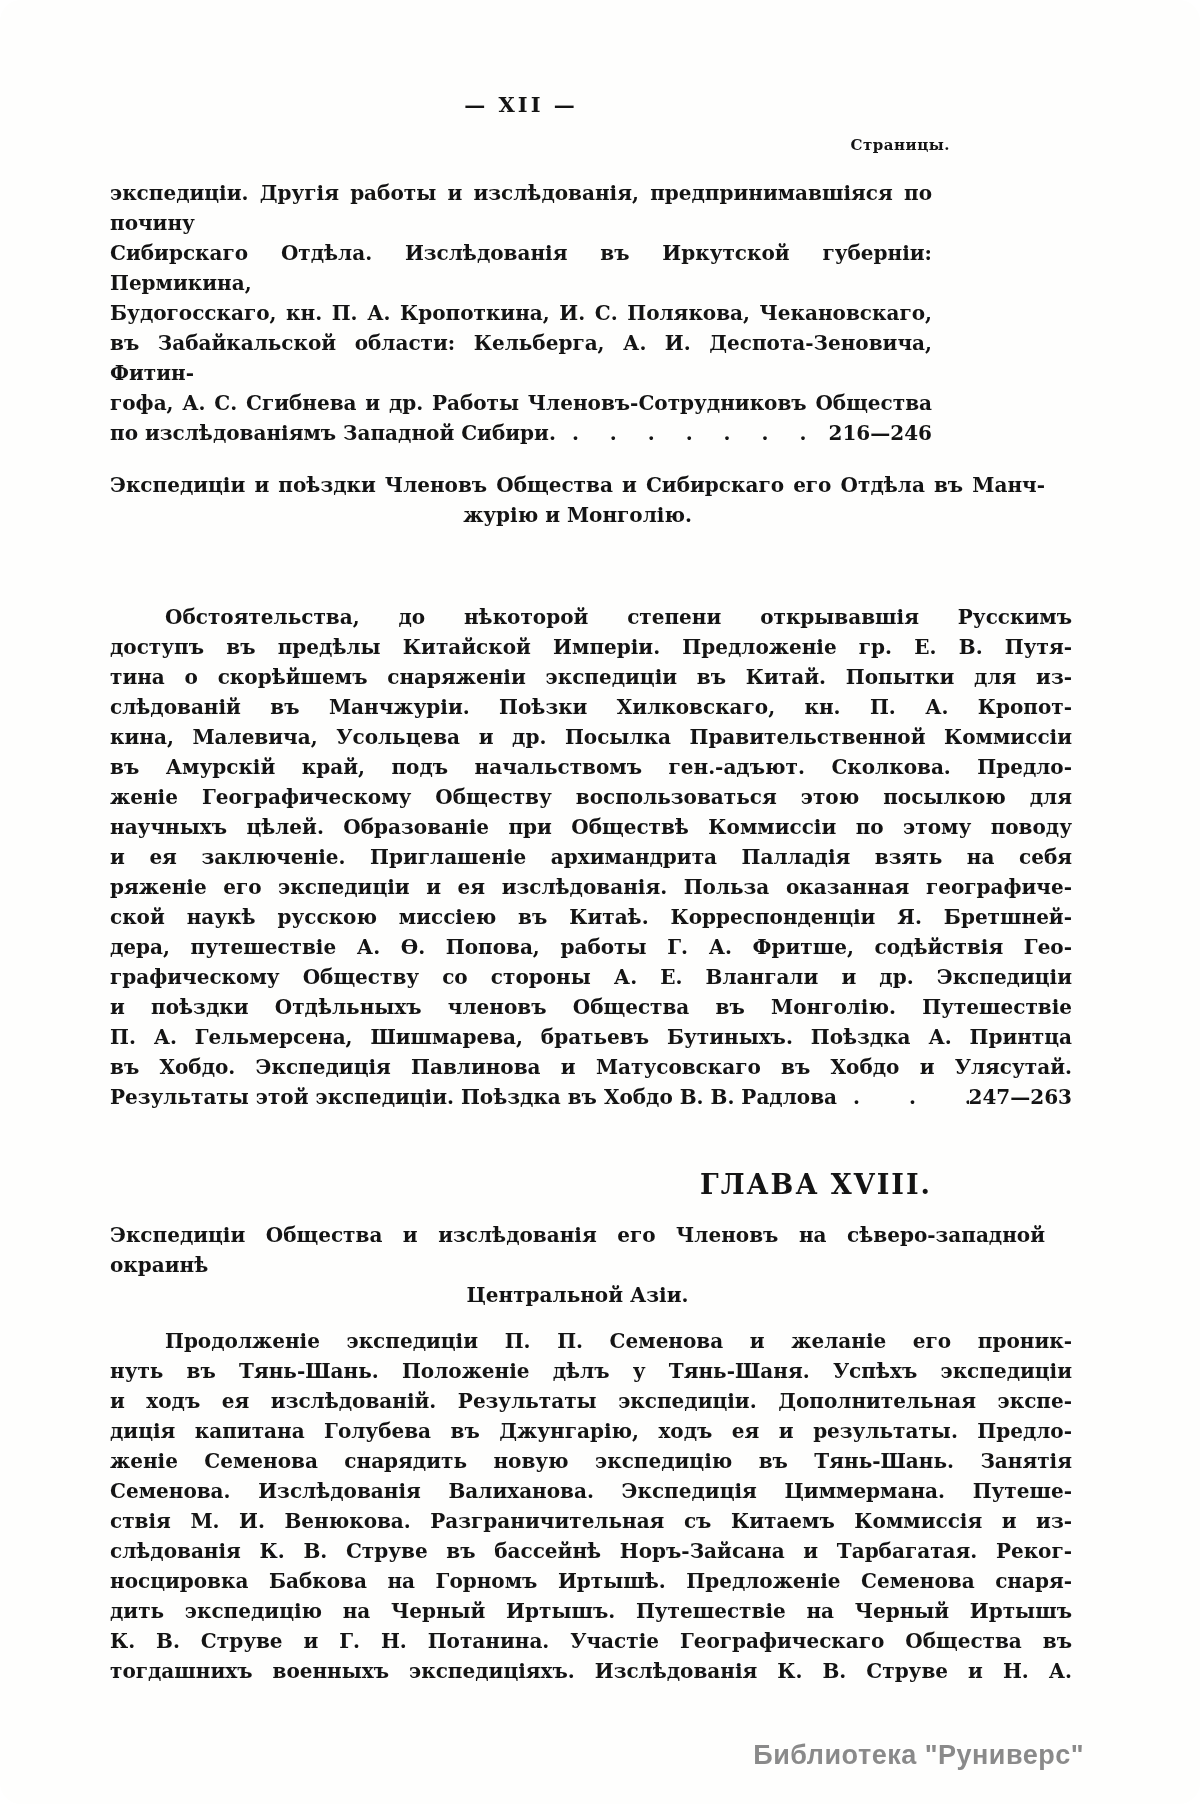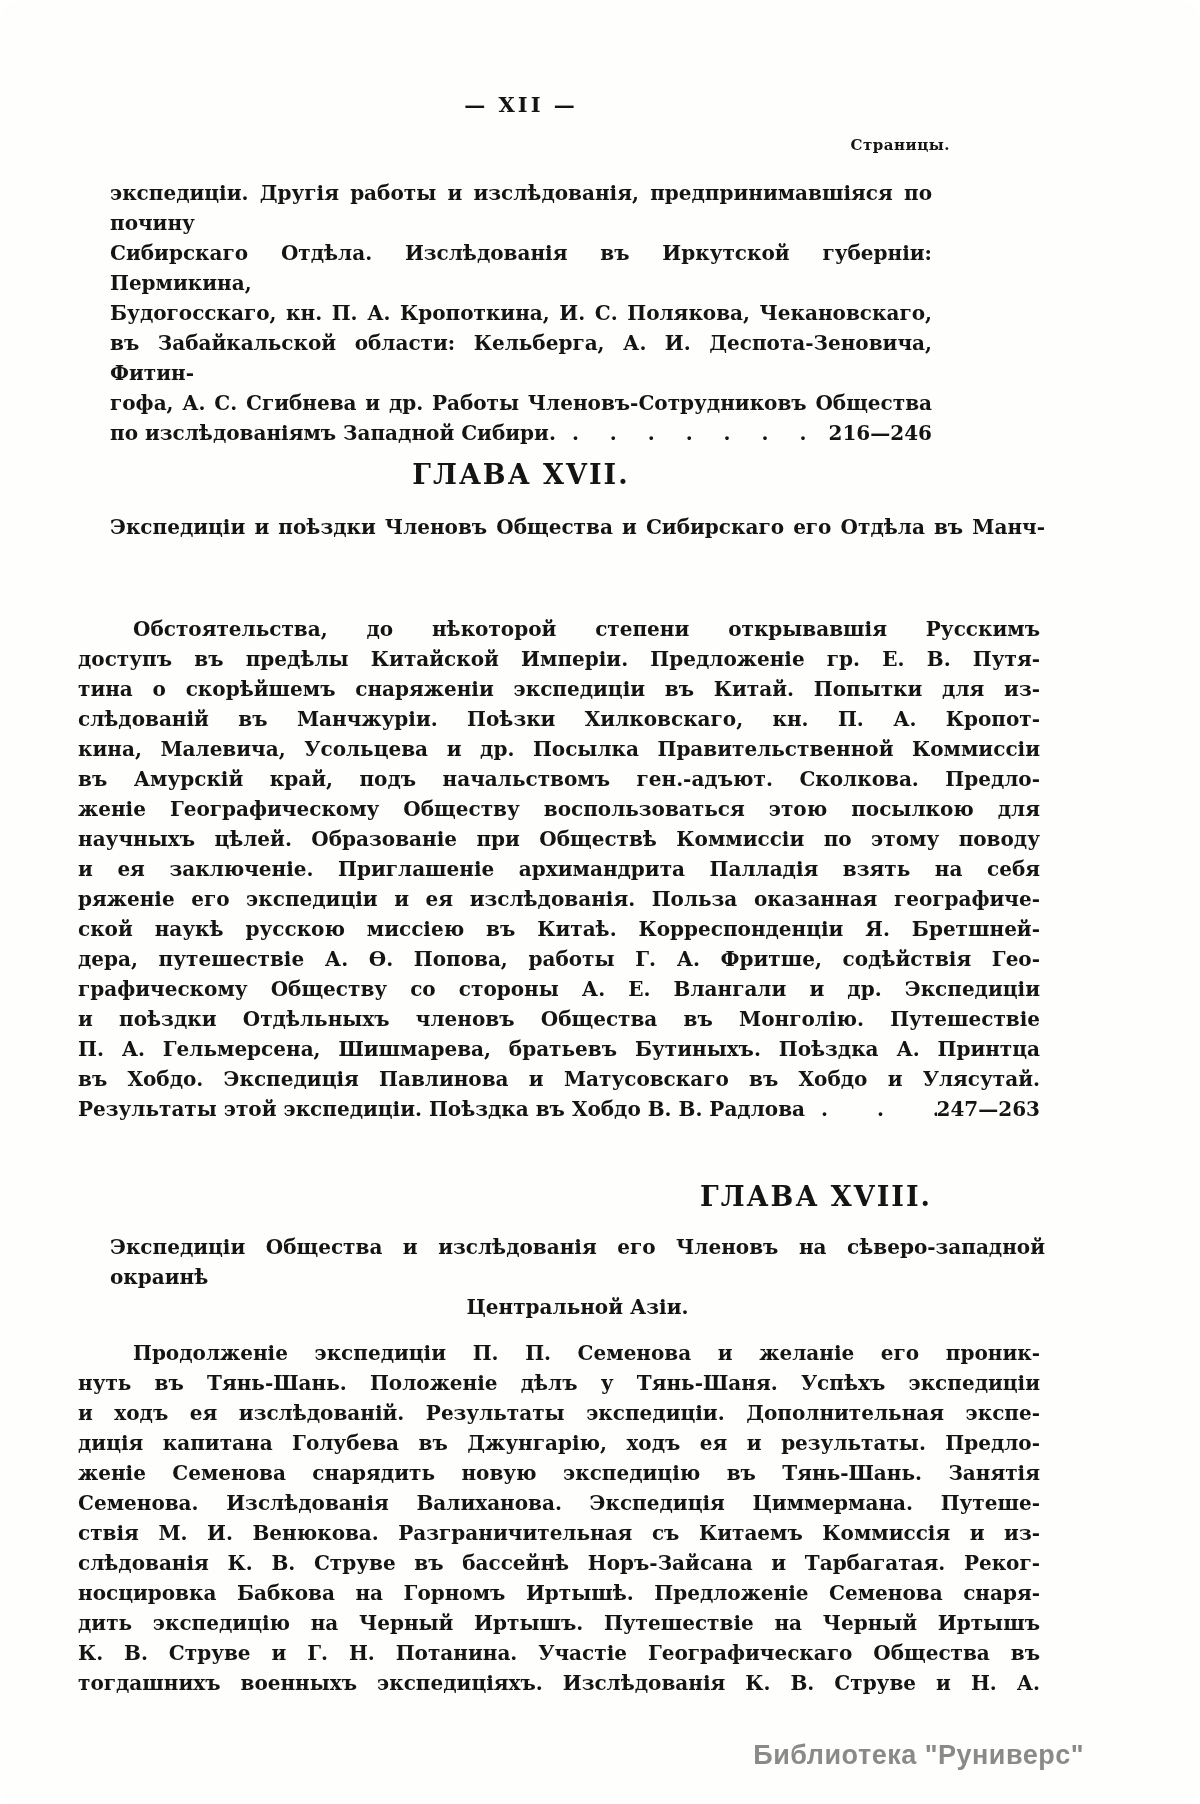--- a/index.html
+++ b/index.html
@@ -20,21 +20,21 @@
     width: 822px; margin-left: 110px;
     text-align: center;
     font-size: 21px; line-height: 26px; letter-spacing: 3px;
   }
   .pages-label {
     position: absolute; top: 136px; left: 128px; width: 822px;
     text-align: right;
     font-size: 15px; letter-spacing: 0.5px;
   }
   .measure-narrow { width: 822px; margin-left: 110px; }
-  .measure-wide   { width: 962px; margin-left: 78px; }
+  .measure-wide   { width: 962px; margin-left: 110px; }
   .body-text { font-size: 20px; line-height: 30px; }
   .line { text-align: justify; text-align-last: justify; }
   .line.indent { text-indent: 55px; }
   .entry-cont { margin-top: 60px; }
   .chapter-heading {
     width: 822px; margin-left: 110px;
     text-align: center;
     font-size: 27px; line-height: 30px; letter-spacing: 2px;
   }
   .heading-17 { margin-top: 12px; }
@@ -83,23 +83,23 @@
         <div class="line">въ Забайкальской области: Кельберга, А. И. Деспота-Зеновича, Фитин-</div>
         <div class="line">гофа, А. С. Сгибнева и др. Работы Членовъ-Сотрудниковъ Общества</div>
       </div>
     <div class="leader-line">
       <span class="ll-text">по изслѣдованіямъ Западной Сибири.</span>
       <span class="ll-dots">. . . . . . . . . . . .</span>
       <span class="ll-range">216—246</span>
     </div>
   </section>
 
-  <h2 class="chapter-heading heading-17" style="margin-bottom:0;">ГЛАВА XVII.</h2>
   <div class="subtitle subtitle-17">
     <div class="subtitle-line1">Экспедиціи и поѣздки Членовъ Общества и Сибирскаго его Отдѣла въ Манч-</div>
+    <div class="subtitle-line2">журію и Монголію.</div>
   </div>
   <section class="body-17 measure-wide body-text">
     <div>
         <div class="line indent">Обстоятельства, до нѣкоторой степени открывавшія Русскимъ</div>
         <div class="line">доступъ въ предѣлы Китайской Имперіи. Предложеніе гр. Е. В. Путя-</div>
         <div class="line">тина о скорѣйшемъ снаряженіи экспедиціи въ Китай. Попытки для из-</div>
         <div class="line">слѣдованій въ Манчжуріи. Поѣзки Хилковскаго, кн. П. А. Кропот-</div>
         <div class="line">кина, Малевича, Усольцева и др. Посылка Правительственной Коммиссіи</div>
         <div class="line">въ Амурскій край, подъ начальствомъ ген.-адъют. Сколкова. Предло-</div>
         <div class="line">женіе Географическому Обществу воспользоваться этою посылкою для</div>

